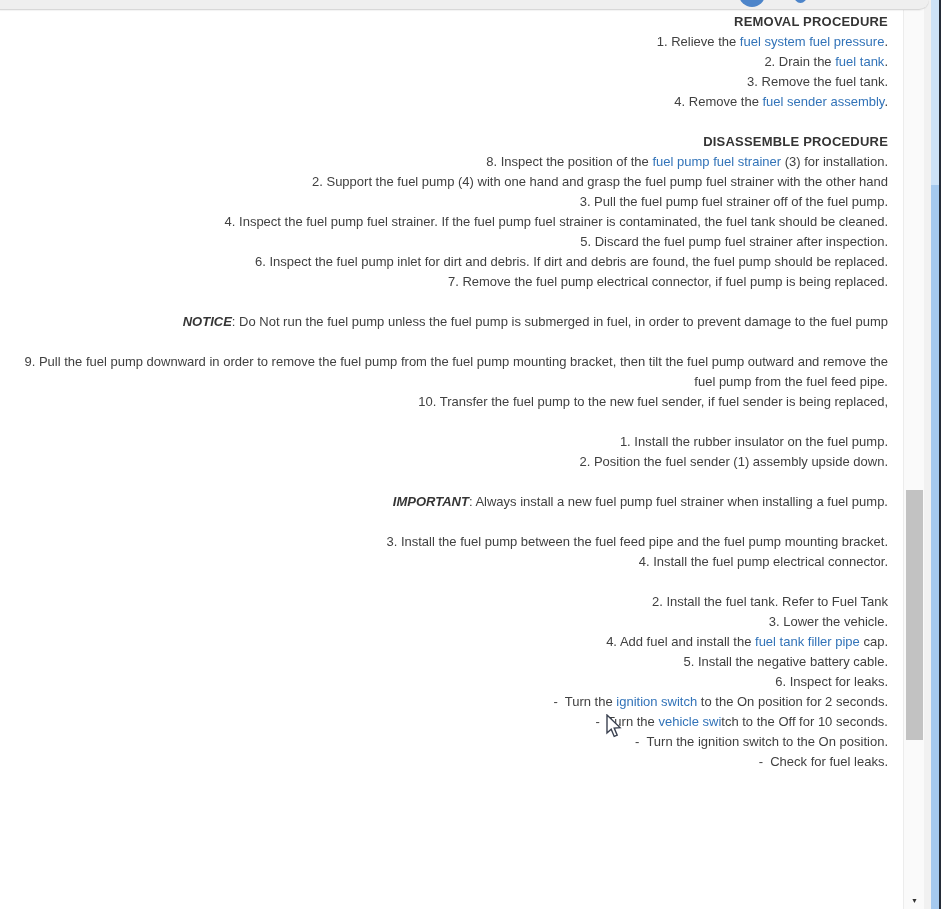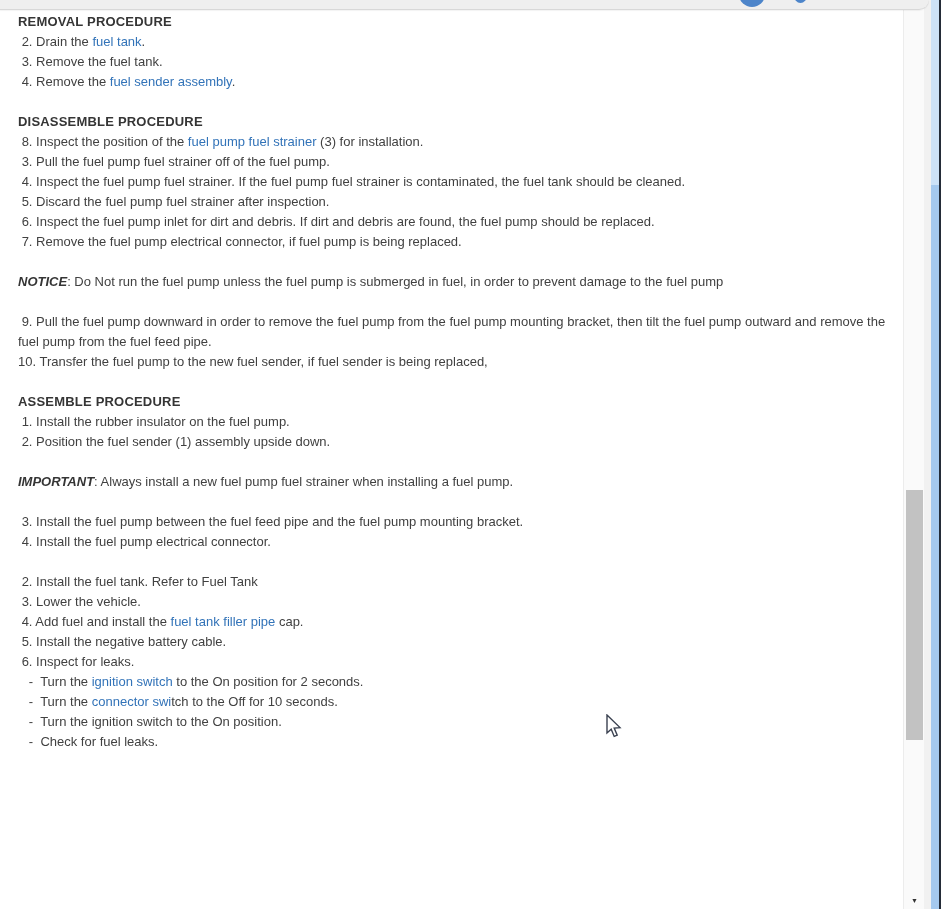--- a/index.html
+++ b/index.html
@@ -12,21 +12,21 @@
             background:#efefef; border-bottom:1px solid #d8d8d8;
             border-bottom-right-radius:10px; overflow:hidden; z-index:5;
             box-shadow:0 1px 1px rgba(0,0,0,0.05); }
   .bar-icon { position:absolute; border-radius:50%; background:#4d85ca; }
   #bar-icon-1 { left:739px; top:-18px; width:26px; height:25px; }
   #bar-icon-2 { left:794px; top:-12px; width:13px; height:15px; }
 
   
   #content { position:absolute; left:0; top:12px; width:903px;
              padding:0 15px 0 18px; color:#414141; font-size:13px;
-             line-height:20px; z-index:1; }
+             line-height:20px; z-index:1;text-align:right; }
   .line { white-space:pre-wrap; min-height:20px; }
   .heading { font-weight:bold; color:#353535; letter-spacing:0.2px; }
   .gap { height:20px; }
   .lnk { color:#3273b8; text-decoration:none; cursor:pointer; }
   .note-b { font-weight:bold; color:#353535;font-style:italic; }
 
   
   #inner-scrollbar { position:absolute; left:903px; top:10px; width:21px; height:899px;
                      background:#fafafa; border-left:1px solid #ececec; z-index:2; }
   #inner-thumb { position:absolute; left:2px; width:17px; background:#c2c2c2; }
@@ -53,53 +53,54 @@
 
 <div id="stage">
 
   <div id="topbar">
     <div id="bar-icon-1" class="bar-icon" style="background: rgb(77, 133, 202);"></div>
     <div id="bar-icon-2" class="bar-icon" style="background: rgb(77, 133, 202);"></div>
   </div>
 
   <div id="content">
       <div class="line heading"><span>REMOVAL PROCEDURE</span></div>
+      <div class="line para"><span> 1. Relieve the </span><a href="#" class="lnk">fuel system fuel pressure</a><span>.</span></div>
       <div class="line para"><span> 2. Drain the </span><a href="#" class="lnk">fuel tank</a><span>.</span></div>
       <div class="line para"><span> 3. Remove the fuel tank.</span></div>
       <div class="line para"><span> 4. Remove the </span><a href="#" class="lnk">fuel sender assembly</a><span>.</span></div>
       <div class="line gap"></div>
       <div class="line heading"><span>DISASSEMBLE PROCEDURE</span></div>
       <div class="line para"><span> 8. Inspect the position of the </span><a href="#" class="lnk">fuel pump fuel strainer</a><span> (3) for installation.</span></div>
+      <div class="line para"><span> 2. Support the fuel pump (4) with one hand and grasp the fuel pump fuel strainer with the other hand</span></div>
       <div class="line para"><span> 3. Pull the fuel pump fuel strainer off of the fuel pump.</span></div>
       <div class="line para"><span> 4. Inspect the fuel pump fuel strainer. If the fuel pump fuel strainer is contaminated, the fuel tank should be cleaned.</span></div>
       <div class="line para"><span> 5. Discard the fuel pump fuel strainer after inspection.</span></div>
       <div class="line para"><span> 6. Inspect the fuel pump inlet for dirt and debris. If dirt and debris are found, the fuel pump should be replaced.</span></div>
       <div class="line para"><span> 7. Remove the fuel pump electrical connector, if fuel pump is being replaced.</span></div>
       <div class="line gap"></div>
       <div class="line para"><span class="note-b">NOTICE</span><span>: Do Not run the fuel pump unless the fuel pump is submerged in fuel, in order to prevent damage to the fuel pump</span></div>
       <div class="line gap"></div>
       <div class="line para"><span> 9. Pull the fuel pump downward in order to remove the fuel pump from the fuel pump mounting bracket, then tilt the fuel pump outward and remove the fuel pump from the fuel feed pipe.</span></div>
       <div class="line para"><span>10. Transfer the fuel pump to the new fuel sender, if fuel sender is being replaced,</span></div>
       <div class="line gap"></div>
-      <div class="line heading"><span>ASSEMBLE PROCEDURE</span></div>
       <div class="line para"><span> 1. Install the rubber insulator on the fuel pump.</span></div>
       <div class="line para"><span> 2. Position the fuel sender (1) assembly upside down.</span></div>
       <div class="line gap"></div>
       <div class="line para"><span class="note-b">IMPORTANT</span><span>: Always install a new fuel pump fuel strainer when installing a fuel pump.</span></div>
       <div class="line gap"></div>
       <div class="line para"><span> 3. Install the fuel pump between the fuel feed pipe and the fuel pump mounting bracket.</span></div>
       <div class="line para"><span> 4. Install the fuel pump electrical connector.</span></div>
       <div class="line gap"></div>
       <div class="line para"><span> 2. Install the fuel tank. Refer to Fuel Tank</span></div>
       <div class="line para"><span> 3. Lower the vehicle.</span></div>
       <div class="line para"><span> 4. Add fuel and install the </span><a href="#" class="lnk">fuel tank filler pipe</a><span> cap.</span></div>
       <div class="line para"><span> 5. Install the negative battery cable.</span></div>
       <div class="line para"><span> 6. Inspect for leaks.</span></div>
       <div class="line para"><span>   -  Turn the </span><a href="#" class="lnk">ignition switch</a><span> to the On position for 2 seconds.</span></div>
-      <div class="line para"><span>   -  Turn the </span><a href="#" class="lnk">connector swi</a><span>tch to the Off for 10 seconds.</span></div>
+      <div class="line para"><span>   -  Turn the </span><a href="#" class="lnk">vehicle swi</a><span>tch to the Off for 10 seconds.</span></div>
       <div class="line para"><span>   -  Turn the ignition switch to the On position.</span></div>
       <div class="line para"><span>   -  Check for fuel leaks.</span></div>
     </div>
 
   <div id="inner-scrollbar">
     <div id="inner-thumb" style="top: 480px; height: 250px;"></div>
     <div id="inner-down-btn">▼</div>
   </div>
 
   <div id="edge-strip"></div>

